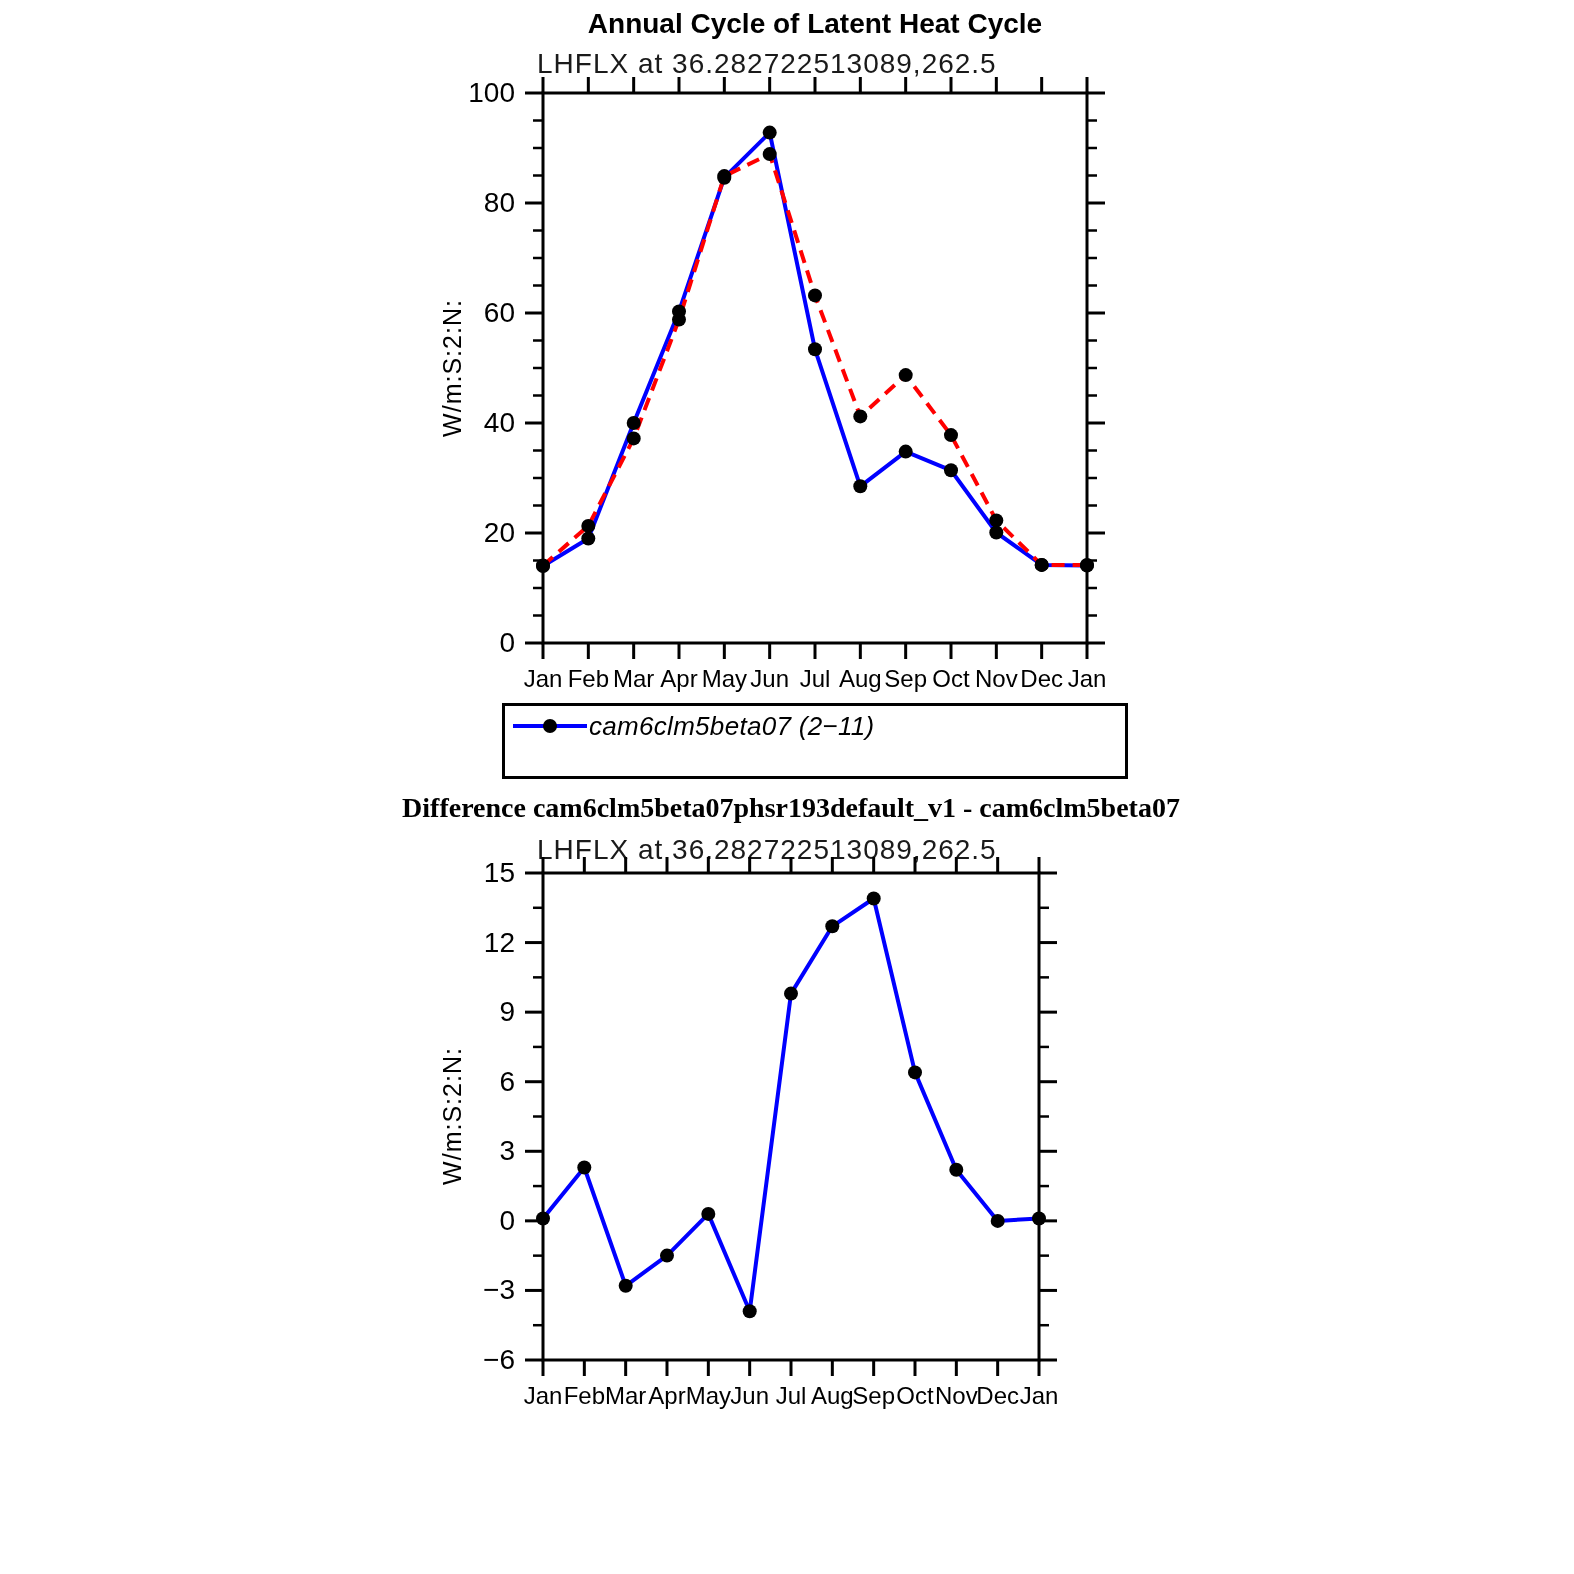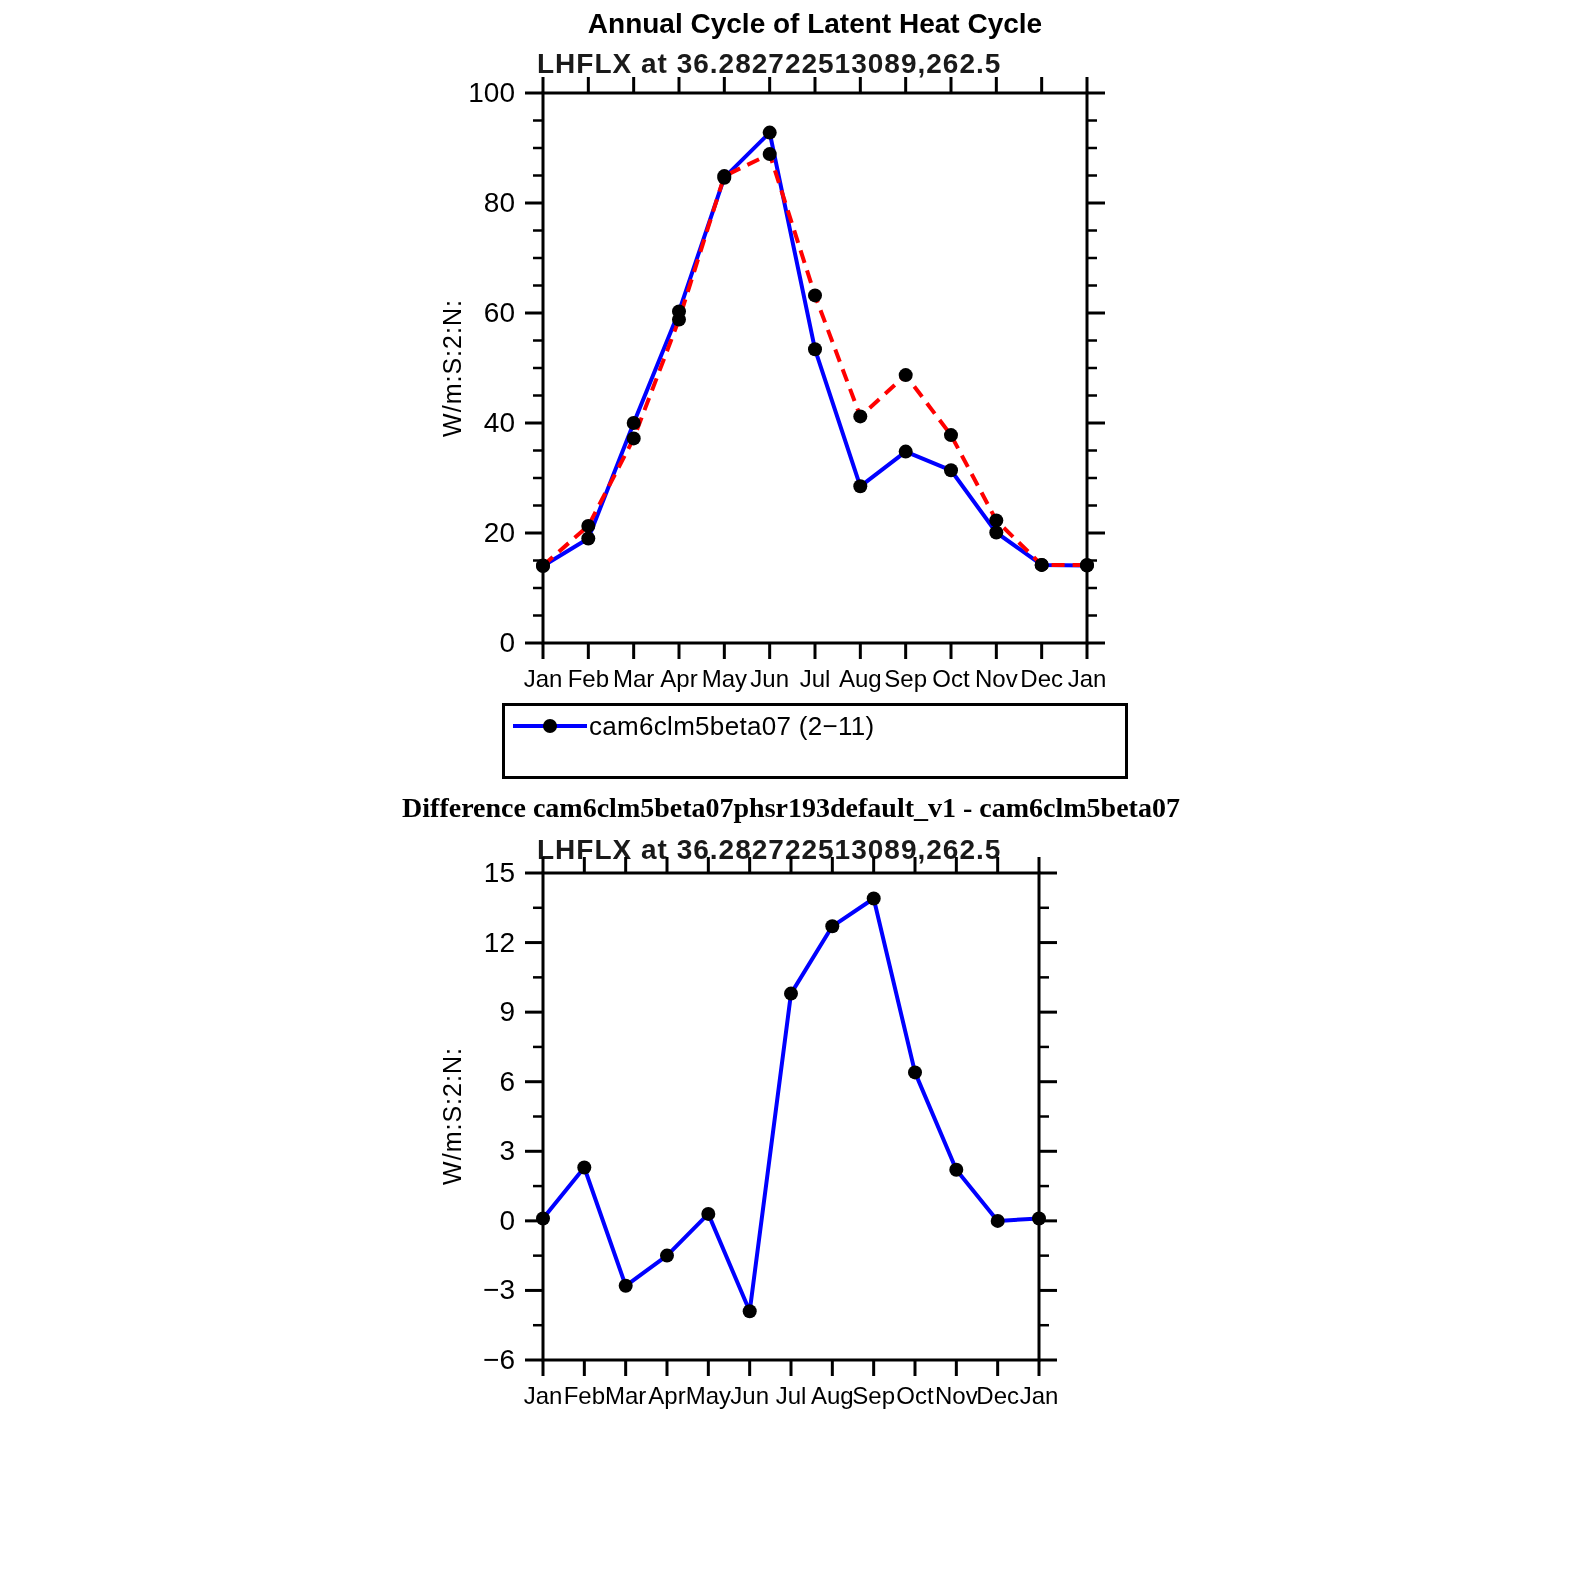--- a/index.html
+++ b/index.html
@@ -17,21 +17,21 @@
     font-weight: bold;
     font-size: 28px;
     white-space: nowrap;
     text-align: center;
   }
   #top-title { left: 543px; width: 544px; top: 8px; }
   #bottom-title { left: 291px; width: 1000px; top: 792px; font-family: Liberation Serif, serif; }
   .chart-subtitle {
     position: absolute;
     font-size: 28px;
-    font-weight: 700;
+    font-weight: 400;
     letter-spacing: 1px;
     white-space: nowrap;
     color: #1a1a1a;
   }
   #top-subtitle { left: 537px; top: 48px; }
   #bottom-subtitle { left: 537px; top: 834px; }
   .y-axis-title {
     position: absolute;
     font-size: 25px;
     letter-spacing: 1px;
@@ -49,20 +49,21 @@
     font-family: "Liberation Sans", sans-serif;
     fill: #000000;
   }
   .legend-box {
     position: absolute;
     left: 502px; top: 703px;
     width: 626px; height: 76px;
     border: 3px solid #000000;
     box-sizing: border-box;
     background: #ffffff;
+    font-style: italic;
   }
   .legend-row {
     position: absolute;
     left: 6px;
     height: 30px;
     display: flex;
     align-items: center;
   }
   .legend-row.row-0 { top: 5px; }
   .legend-row.row-1 { top: 38px; }

